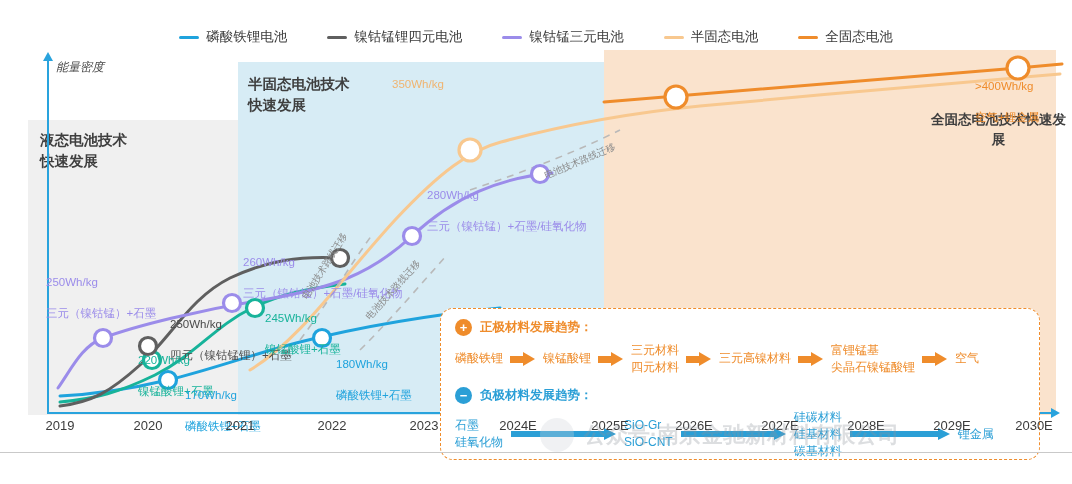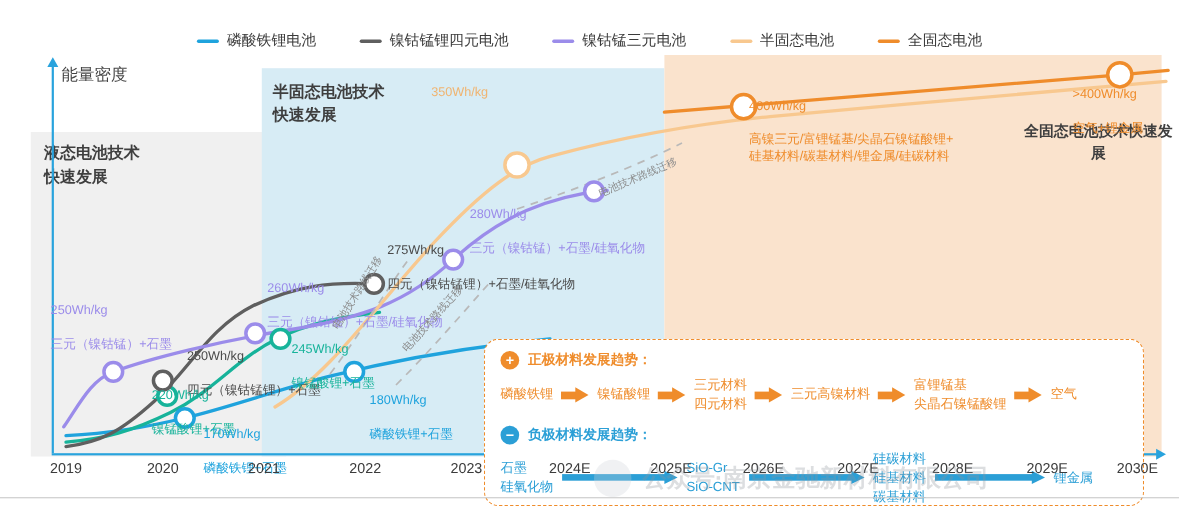--- a/index.html
+++ b/index.html
@@ -37,21 +37,21 @@
 
   
   .axis-y { position:absolute; left:47px; top:10px; width:2px; height:352px; background:#29a3dd; }
   .axis-y:after { content:""; position:absolute; left:-4px; top:-8px;
       border-left:5px solid transparent; border-right:5px solid transparent;
       border-bottom:9px solid #29a3dd; }
   .axis-x { position:absolute; left:47px; top:362px; width:1005px; height:2px; background:#29a3dd; }
   .axis-x:after { content:""; position:absolute; right:-8px; top:-4px;
       border-top:5px solid transparent; border-bottom:5px solid transparent;
       border-left:9px solid #29a3dd; }
-  .axis-y-label { position:absolute; left:56px; top:9px; font-size:15px; color:#444; }
+  .axis-y-label { position:absolute; left:56px; top:9px; font-size:12px; color:#444;font-style:italic; }
 
   .x-ticks { position:absolute; left:0; top:368px; width:1072px; height:20px; }
   .x-tick { position:absolute; font-size:13px; color:#3b3b3b; transform:translateX(-50%); }
 
   
   .curves { position:absolute; left:0; top:0; width:1072px; height:395px; }
 
   
   .pt-label { position:absolute; font-size:11.5px; line-height:1.32; white-space:pre-line; }
 
@@ -206,45 +206,36 @@
     <div class="pt-label" style="left:265px; top:246px; color:#17b39a;">
       <span>245Wh/kg</span><br>
       <span>镍锰酸锂+石墨</span>
     </div>
 
     <div class="pt-label" style="left:243px; top:190px; color:#9b8cea;">
       <span>260Wh/kg</span><br>
       <span>三元（镍钴锰）+石墨/硅氧化物</span>
     </div>
 
-    <div class="pt-label" style="left:352px; top:156px; color:#4a4a4a;">
-      <span>275Wh/kg</span><br>
-      <span>四元（镍钴锰锂）+石墨/硅氧化物</span>
-    </div>
 
     <div class="pt-label" style="left:336px; top:292px; color:#1fa3dd;">
       <span>180Wh/kg</span><br>
       <span>磷酸铁锂+石墨</span>
     </div>
 
     <div class="pt-label" style="left:427px; top:123px; color:#9b8cea;">
       <span>280Wh/kg</span><br>
       <span>三元（镍钴锰）+石墨/硅氧化物</span>
     </div>
 
 
     <div class="pt-label" style="left:392px; top:12px; color:#f0b470;">
       <span>350Wh/kg</span><br>
     </div>
 
-    <div class="pt-label" style="left:681px; top:25px; color:#ef8c2b; line-height:1.30;">
-      <span>400Wh/kg</span><br>
-      <span style="white-space:pre-line">高镍三元/富锂锰基/尖晶石镍锰酸锂+
-硅基材料/碳基材料/锂金属/硅碳材料</span>
-    </div>
 
     <div class="pt-label" style="left:975px; top:14px; color:#ef8c2b;">
       <span>&gt;400Wh/kg</span><br>
       <span>空气+锂金属</span>
     </div>
 
     <div class="diag-label" style="left:305px; top:242px; transform:rotate(-58deg);">电池技术路线迁移</div>
     <div class="diag-label" style="left:368px; top:262px; transform:rotate(-48deg);">电池技术路线迁移</div>
     <div class="diag-label" style="left:545px; top:120px; transform:rotate(-23deg);">电池技术路线迁移</div>
 

